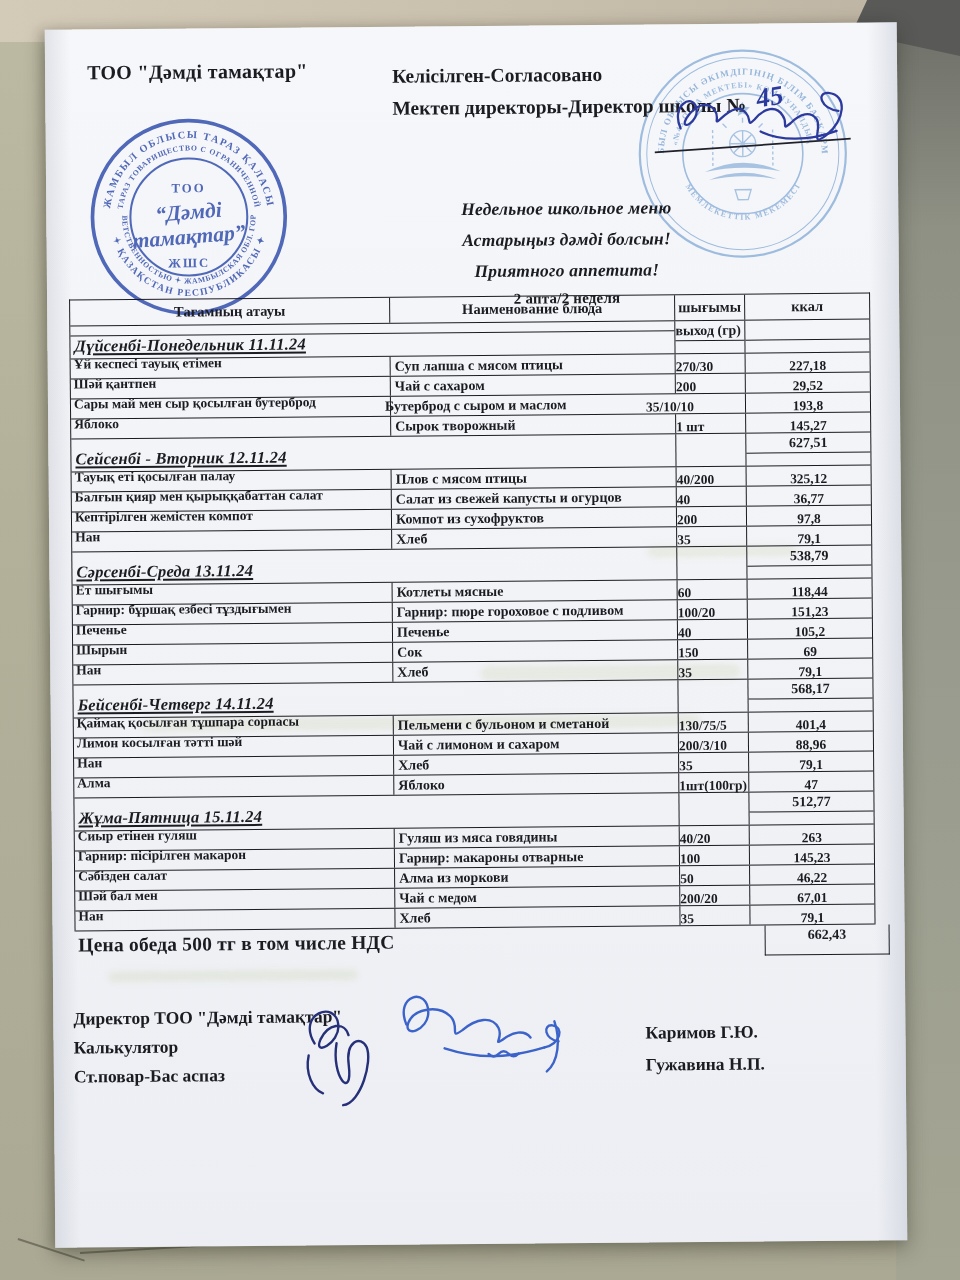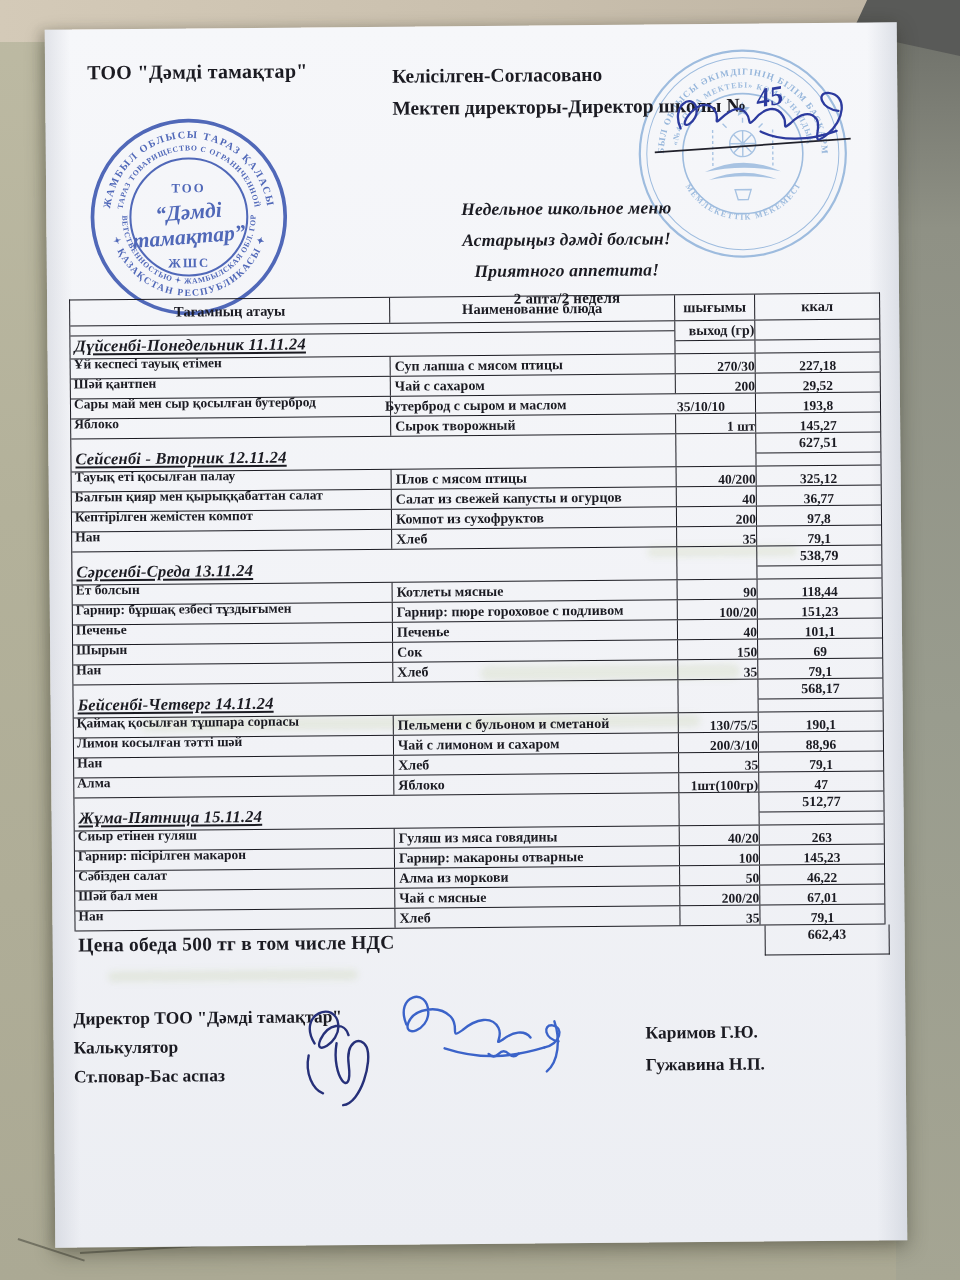--- a/index.html
+++ b/index.html
@@ -51,21 +51,21 @@
   .titleblock .t{font-size:17.5px;font-weight:700;font-style:italic;line-height:31px;letter-spacing:.2px;}
   .titleblock .t4{font-size:15px;font-weight:700;font-style:normal;line-height:24px;}
 
   
   .menu-table{position:absolute;left:22px;top:270px;}
   .tbl-main{border:1.6px solid var(--ink);border-bottom:none;width:max-content;}
   .trow{display:flex;border-bottom:1.6px solid var(--ink);}
   .cell{border-right:1.6px solid var(--ink);position:relative;}
   .cell.last{border-right:none;}
   .c1{width:320px;} .c2{width:285px;}
-  .c3{width:80px;text-align:right;} .c4{width:124px;text-align:center;}
+  .c3{width:70px;text-align:left;} .c4{width:124px;text-align:center;}
   .hdr{height:26px;}
   .hdr .cell{display:flex;align-items:center;justify-content:center;font-size:14.5px;font-weight:700;}
   .band{height:33px;}
   .band-title{width:605px;display:flex;align-items:flex-end;padding:0 0 2px 4px;border-right:1.6px solid var(--ink);}
   .band-first .band-title::before{content:"";position:absolute;left:0;right:0;top:9px;border-top:1.4px solid var(--ink);}
   .day-title-text{font-size:16.5px;font-weight:700;font-style:italic;text-decoration:underline;
     text-decoration-thickness:1.5px;text-underline-offset:2px;letter-spacing:.2px;white-space:nowrap;}
   .band-box{height:20px;line-height:19px;font-weight:700;font-size:14px;}
   .band-box.with-line{border-bottom:1.6px solid var(--ink);}
   .food{height:20px;}
@@ -259,34 +259,34 @@
             <div class="cell band-title">
               <span class="day-title-text">Сәрсенбі-Среда 13.11.24</span>
             </div>
             <div class="cell c3 band-c3">
               <div class="band-box"></div>
             </div>
             <div class="cell c4 band-c4 last">
               <div class="band-box with-line">538,79</div>
             </div>
           </div><div class="trow food">
-            <div class="cell c1"><span class="kk">Ет болсын</span></div>
+            <div class="cell c1"><span class="kk">Ет шығымы</span></div>
             <div class="cell c2"><span class="ru">Котлеты мясные</span></div>
-            <div class="cell c3"><span class="val">90</span></div>
+            <div class="cell c3"><span class="val">60</span></div>
             <div class="cell c4 last"><span class="val">118,44</span></div>
           </div><div class="trow food">
             <div class="cell c1"><span class="kk">Гарнир: бұршақ езбесі тұздығымен</span></div>
             <div class="cell c2"><span class="ru">Гарнир: пюре гороховое с подливом</span></div>
             <div class="cell c3"><span class="val">100/20</span></div>
             <div class="cell c4 last"><span class="val">151,23</span></div>
           </div><div class="trow food">
             <div class="cell c1"><span class="kk">Печенье</span></div>
             <div class="cell c2"><span class="ru">Печенье</span></div>
             <div class="cell c3"><span class="val">40</span></div>
-            <div class="cell c4 last"><span class="val">101,1</span></div>
+            <div class="cell c4 last"><span class="val">105,2</span></div>
           </div><div class="trow food">
             <div class="cell c1"><span class="kk">Шырын</span></div>
             <div class="cell c2"><span class="ru">Сок</span></div>
             <div class="cell c3"><span class="val">150</span></div>
             <div class="cell c4 last"><span class="val">69</span></div>
           </div><div class="trow food">
             <div class="cell c1"><span class="kk">Нан</span></div>
             <div class="cell c2"><span class="ru">Хлеб</span></div>
             <div class="cell c3"><span class="val">35</span></div>
             <div class="cell c4 last"><span class="val">79,1</span></div>
@@ -297,21 +297,21 @@
             <div class="cell c3 band-c3">
               <div class="band-box"></div>
             </div>
             <div class="cell c4 band-c4 last">
               <div class="band-box with-line">568,17</div>
             </div>
           </div><div class="trow food">
             <div class="cell c1"><span class="kk">Қаймақ қосылған тұшпара сорпасы</span></div>
             <div class="cell c2"><span class="ru">Пельмени с бульоном и сметаной</span></div>
             <div class="cell c3"><span class="val">130/75/5</span></div>
-            <div class="cell c4 last"><span class="val">190,1</span></div>
+            <div class="cell c4 last"><span class="val">401,4</span></div>
           </div><div class="trow food">
             <div class="cell c1"><span class="kk">Лимон косылған тәтті шәй</span></div>
             <div class="cell c2"><span class="ru">Чай с лимоном и сахаром</span></div>
             <div class="cell c3"><span class="val">200/3/10</span></div>
             <div class="cell c4 last"><span class="val">88,96</span></div>
           </div><div class="trow food">
             <div class="cell c1"><span class="kk">Нан</span></div>
             <div class="cell c2"><span class="ru">Хлеб</span></div>
             <div class="cell c3"><span class="val">35</span></div>
             <div class="cell c4 last"><span class="val">79,1</span></div>
@@ -340,21 +340,21 @@
             <div class="cell c2"><span class="ru">Гарнир: макароны отварные</span></div>
             <div class="cell c3"><span class="val">100</span></div>
             <div class="cell c4 last"><span class="val">145,23</span></div>
           </div><div class="trow food">
             <div class="cell c1"><span class="kk">Сәбізден салат</span></div>
             <div class="cell c2"><span class="ru">Алма из моркови</span></div>
             <div class="cell c3"><span class="val">50</span></div>
             <div class="cell c4 last"><span class="val">46,22</span></div>
           </div><div class="trow food">
             <div class="cell c1"><span class="kk">Шәй бал мен</span></div>
-            <div class="cell c2"><span class="ru">Чай с мясные</span></div>
+            <div class="cell c2"><span class="ru">Чай с медом</span></div>
             <div class="cell c3"><span class="val">200/20</span></div>
             <div class="cell c4 last"><span class="val">67,01</span></div>
           </div><div class="trow food">
             <div class="cell c1"><span class="kk">Нан</span></div>
             <div class="cell c2"><span class="ru">Хлеб</span></div>
             <div class="cell c3"><span class="val">35</span></div>
             <div class="cell c4 last"><span class="val">79,1</span></div>
           </div></div>
     </div>
     <div class="trow final">

